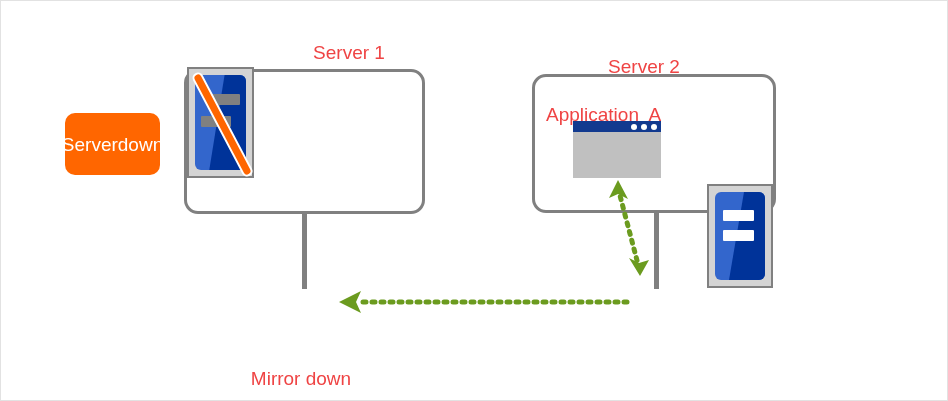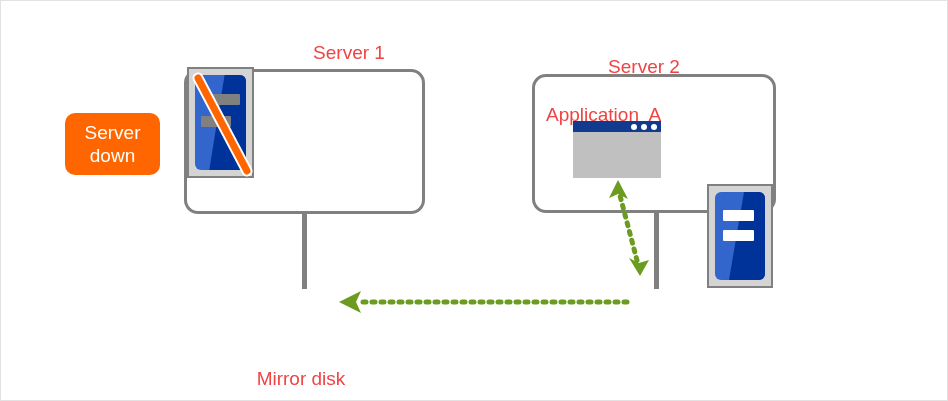--- a/index.html
+++ b/index.html
@@ -45,21 +45,21 @@
 
   
   .status-badge {
     background: #FF6600;
     border-radius: 10px;
     color: #ffffff;
     font-size: 19px;
     line-height: 23px;
     text-align: center;
     display: flex;
-    flex-direction: column;
+    flex-direction: row;
     align-items: center;
     justify-content: center;
     box-sizing: border-box;
   }
 
   
   .machine-icon {
     background: #d4d4d4;
     border: 2px solid #808080;
     box-sizing: border-box;
@@ -195,15 +195,15 @@
   </div>
 
 
   <div class="abs" style="left:336px; top:288px; width:290px; height:26px;">
     <svg width="290" height="26" viewBox="0 0 290 26">
       <line x1="290" y1="13" x2="22" y2="13" stroke="#6B9B1F" stroke-width="5" stroke-dasharray="3 6" stroke-linecap="round"></line>
       <path d="M 2 13 L 24 2 L 19 13 L 24 24 Z" fill="#6B9B1F"></path>
     </svg>
   </div>
 
-  <div class="abs label" style="left:228px; top:368px; width:144px;">Mirror disk</div>
+  <div class="abs label" style="left:228px; top:368px; width:144px;">Mirror down</div>
 
 </div>
 
 </body></html>

